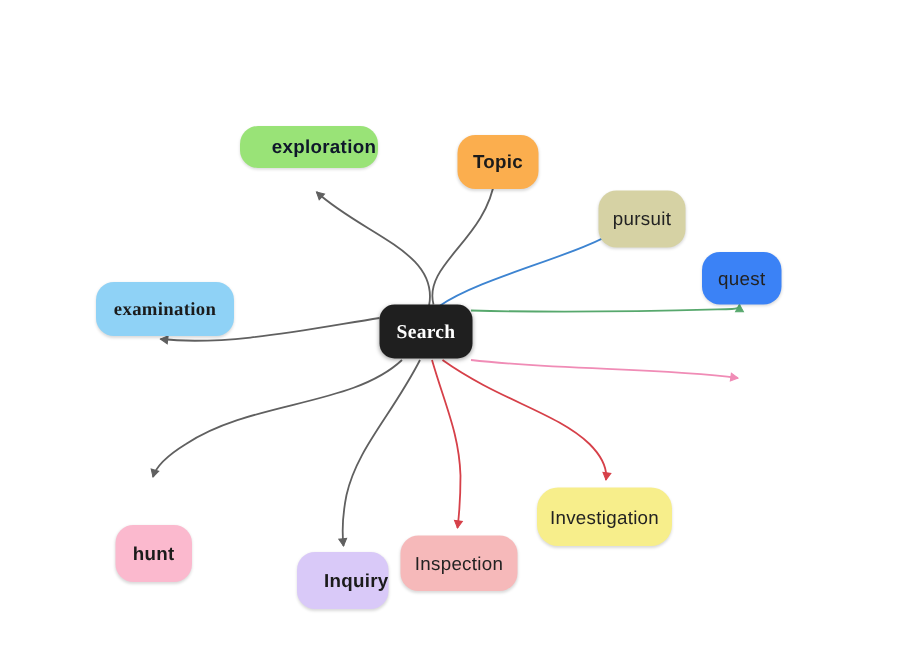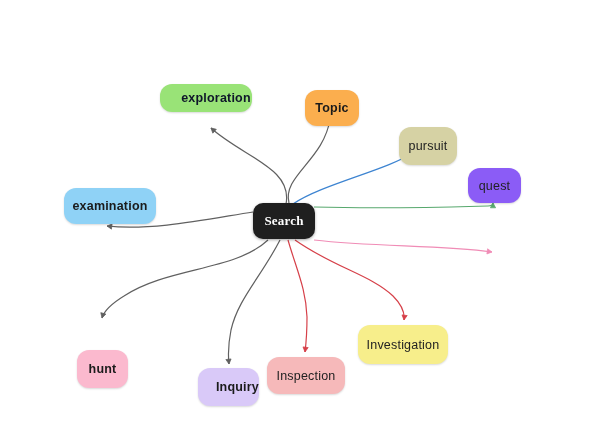--- a/index.html
+++ b/index.html
@@ -79,31 +79,31 @@
     </div>
     <div class="node bold" style="left: 160px; top: 84px; width: 92px; height: 28px; background: rgb(153, 227, 119); color: #0f172a; padding-left: 20px;">
       <span>exploration</span>
     </div>
     <div class="node bold" style="left: 305px; top: 90px; width: 54px; height: 36px; background: rgb(251, 174, 78); color: rgb(27, 27, 27);">
       <span>Topic</span>
     </div>
     <div class="node" style="left: 399px; top: 94px; width: 58px; height: 38px; background: rgb(214, 210, 164); color: rgb(34, 34, 34); margin-top: 33px;">
       <span>pursuit</span>
     </div>
-    <div class="node" style="left: 468px; top: 168px; width: 53px; height: 35px; background: #8b5cf6; color: rgb(34, 34, 34);">
+    <div class="node" style="left: 468px; top: 168px; width: 53px; height: 35px; background: #3b82f6; color: rgb(34, 34, 34);">
       <span>quest</span>
     </div>
-    <div class="node bold" style="left: 64px; top: 188px; width: 92px; height: 36px; background: rgb(143, 210, 246); color: rgb(27, 27, 27);">
+    <div class="node bold" style="left: 64px; top: 188px; width: 92px; height: 36px; background: rgb(143, 210, 246); color: rgb(27, 27, 27); font-family: Liberation Serif, serif;">
       <span>examination</span>
     </div>
     <div class="node bold" style="left: 77px; top: 322px; width: 51px; height: 38px; background: rgb(251, 185, 206); color: rgb(27, 27, 27); margin-top: 28px;">
       <span>hunt</span>
     </div>
     <div class="node bold" style="left: 198px; top: 368px; width: 61px; height: 38px; background: rgb(217, 201, 248); color: rgb(27, 27, 27); justify-content: flex-end;">
       <span>Inquiry</span>
     </div>
     <div class="node" style="left: 267px; top: 357px; width: 78px; height: 37px; background: rgb(246, 185, 186); color: rgb(34, 34, 34);">
       <span>Inspection</span>
     </div>
-    <div class="node" style="left: 358px; top: 325px; width: 90px; height: 39px; background: rgb(247, 238, 139); color: rgb(34, 34, 34);">
+    <div class="node" style="left: 358px; top: 325px; width: 90px; height: 39px; background: rgb(247, 238, 139); color: rgb(34, 34, 34); border-radius: 14px;">
       <span>Investigation</span>
     </div>
   </div>
 
 </body></html>

